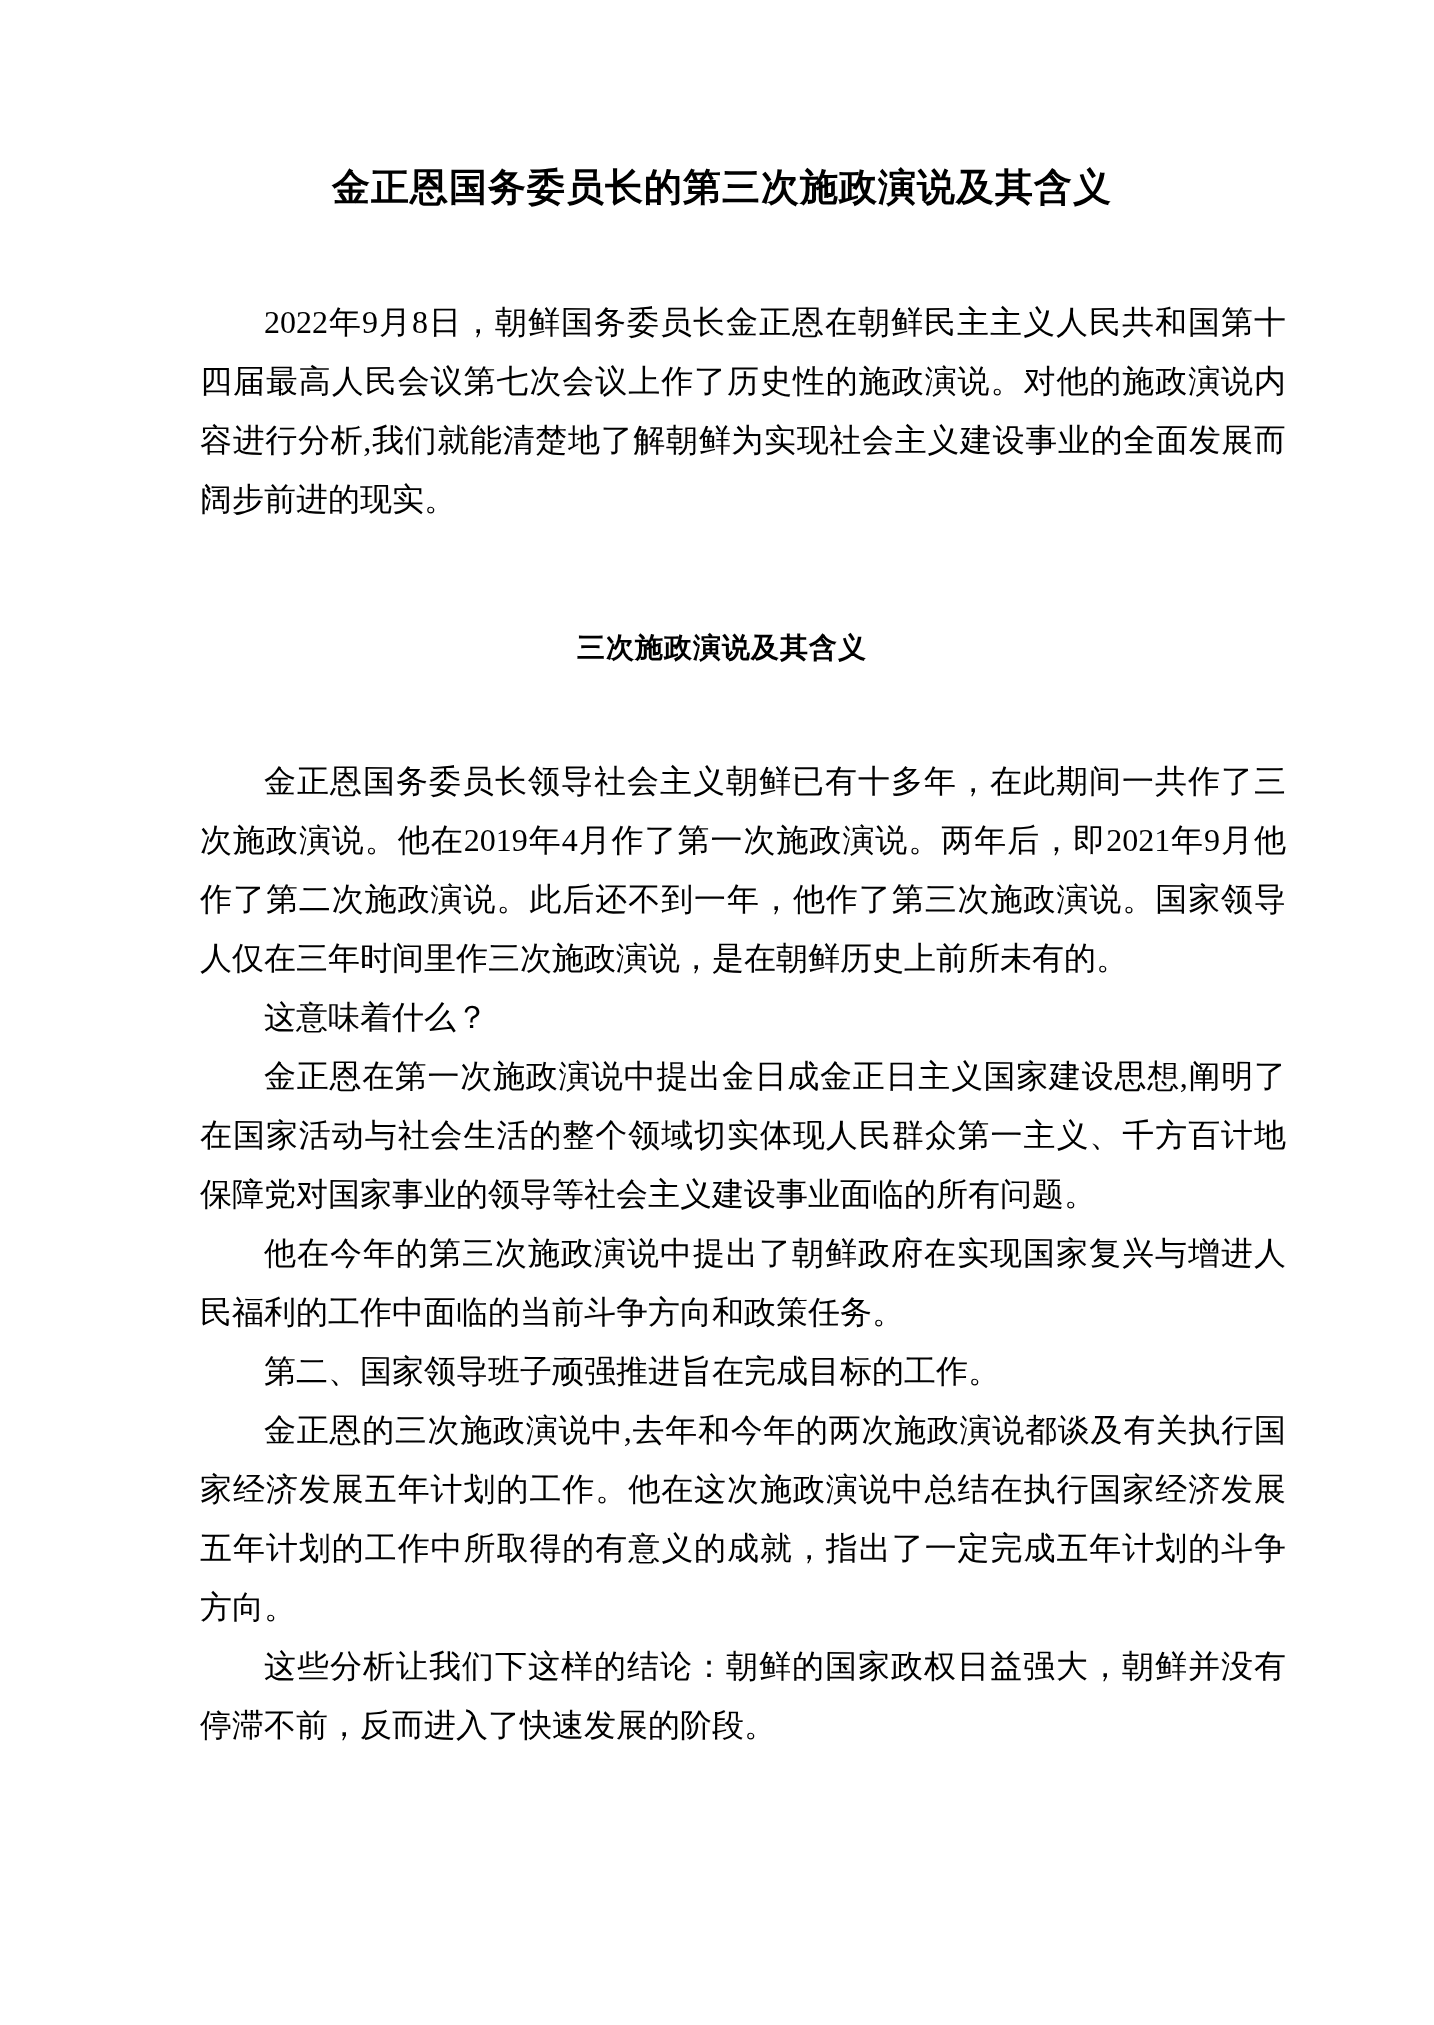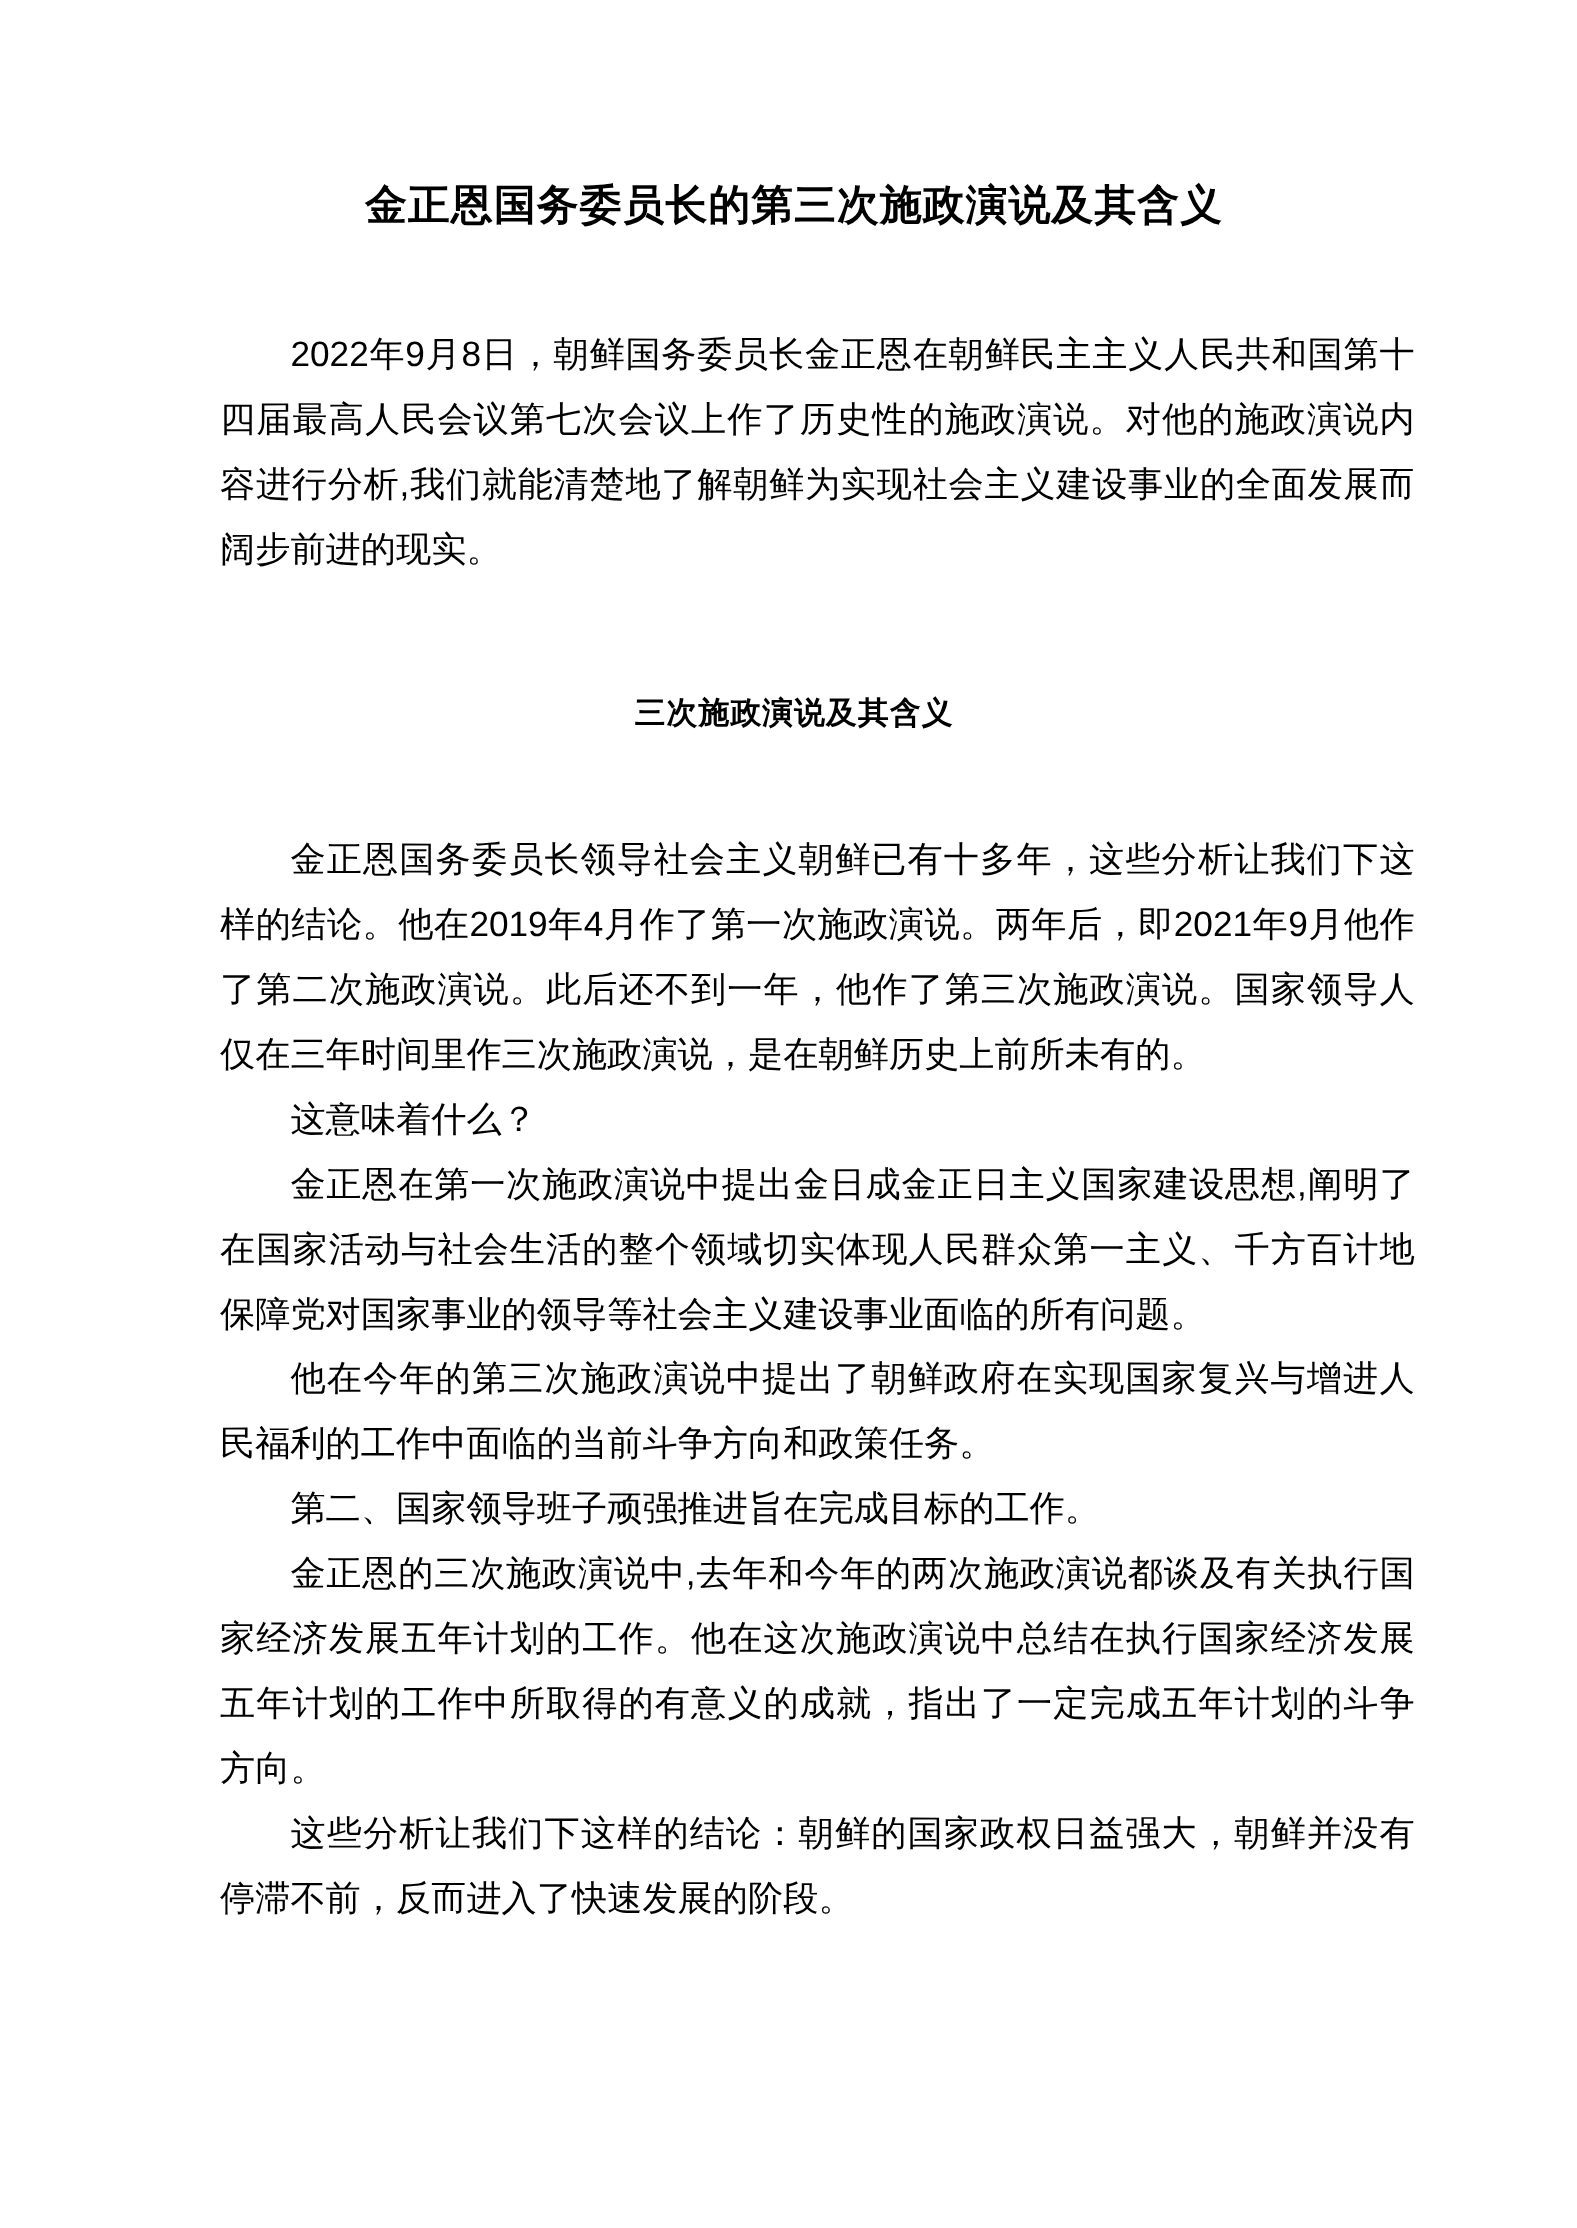--- a/index.html
+++ b/index.html
@@ -8,21 +8,21 @@
     background: #ffffff;
   }
 
   .page {
     position: relative;
     width: 1434px;
     height: 2025px;
     margin: 0 auto;
     background: #ffffff;
     color: #000000;
-    font-family: Liberation Sans, sans-serif;
+    font-family: Liberation Serif, serif;
     overflow: hidden;
   }
 
   .content {
     position: absolute;
     left: 158px;
     top: 0;
     width: 1128px;
   }
 
@@ -70,21 +70,21 @@
 
     <h1 class="doc-title">金正恩国务委员长的第三次施政演说及其含义</h1>
 
     <div class="intro-block">
       <p class="para">2022年9月8日，朝鲜国务委员长金正恩在朝鲜民主主义人民共和国第十四届最高人民会议第七次会议上作了历史性的施政演说。对他的施政演说内容进行分析,我们就能清楚地了解朝鲜为实现社会主义建设事业的全面发展而阔步前进的现实。</p>
     </div>
 
     <h2 class="section-heading">三次施政演说及其含义</h2>
 
     <div class="body-block">
-      <p class="para">金正恩国务委员长领导社会主义朝鲜已有十多年，这些分析让我们下这样的结论。他在2019年4月作了第一次施政演说。两年后，即2021年9月他作了第二次施政演说。此后还不到一年，他作了第三次施政演说。国家领导人仅在三年时间里作三次施政演说，是在朝鲜历史上前所未有的。</p>
+      <p class="para">金正恩国务委员长领导社会主义朝鲜已有十多年，在此期间一共作了三次施政演说。他在2019年4月作了第一次施政演说。两年后，即2021年9月他作了第二次施政演说。此后还不到一年，他作了第三次施政演说。国家领导人仅在三年时间里作三次施政演说，是在朝鲜历史上前所未有的。</p>
       <p class="para">这意味着什么？</p>
       <p class="para">金正恩在第一次施政演说中提出金日成金正日主义国家建设思想,阐明了在国家活动与社会生活的整个领域切实体现人民群众第一主义、千方百计地保障党对国家事业的领导等社会主义建设事业面临的所有问题。</p>
       <p class="para">他在今年的第三次施政演说中提出了朝鲜政府在实现国家复兴与增进人民福利的工作中面临的当前斗争方向和政策任务。</p>
       <p class="para">第二、国家领导班子顽强推进旨在完成目标的工作。</p>
       <p class="para">金正恩的三次施政演说中,去年和今年的两次施政演说都谈及有关执行国家经济发展五年计划的工作。他在这次施政演说中总结在执行国家经济发展五年计划的工作中所取得的有意义的成就，指出了一定完成五年计划的斗争方向。</p>
       <p class="para">这些分析让我们下这样的结论：朝鲜的国家政权日益强大，朝鲜并没有停滞不前，反而进入了快速发展的阶段。</p>
     </div>
 
   </div>
 </div>

